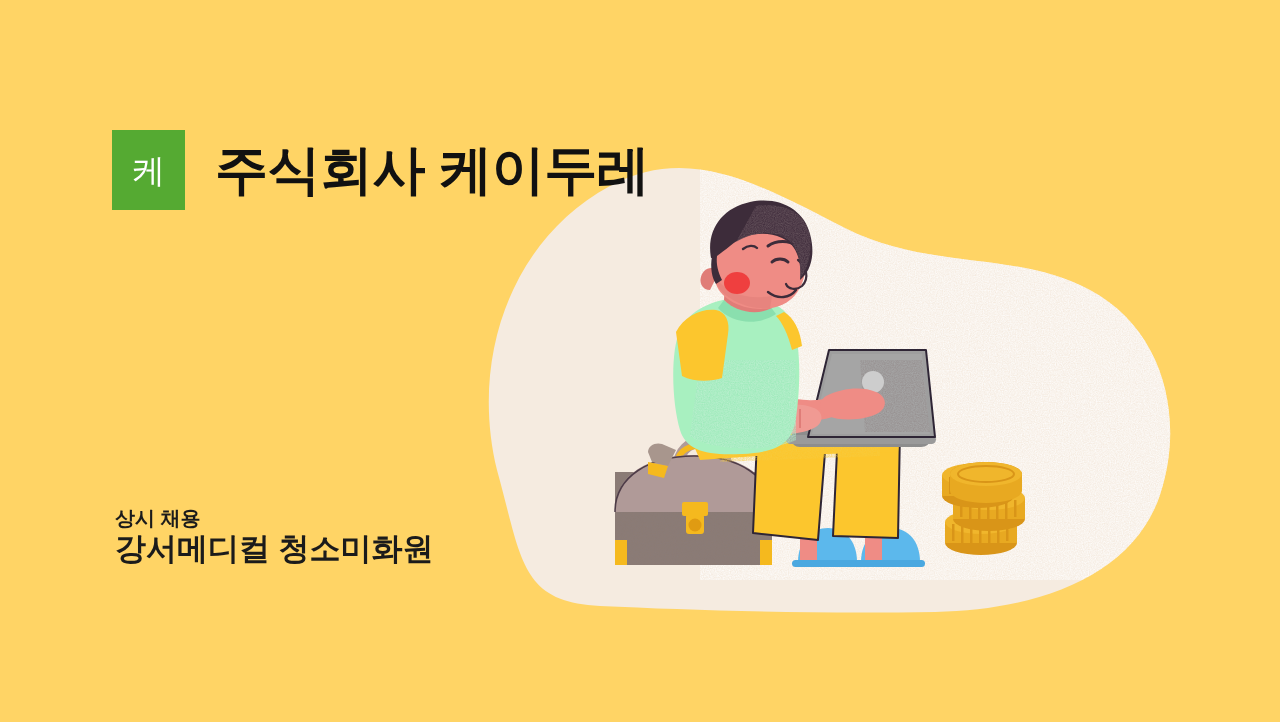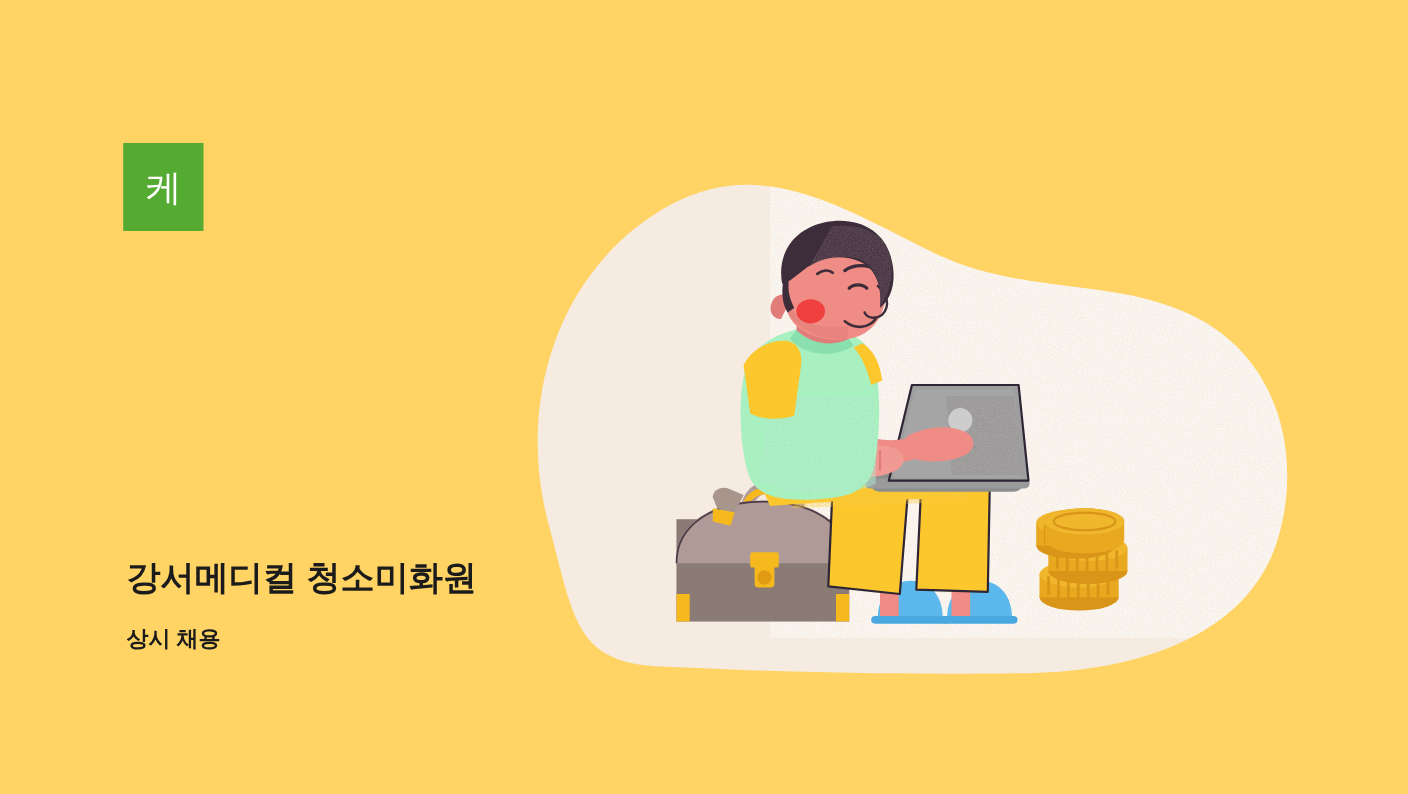--- a/index.html
+++ b/index.html
@@ -331,20 +331,21 @@
                C 802,258 796,242 782,236 C 766,230 748,234 736,242 Z" fill="#4a3344" opacity="0.5"></path>
 
       <path d="M 712,256 C 710,268 712,278 716,284 L 722,280 C 718,272 716,264 717,256 Z" fill="#3d2c3a"></path>
     </g>
   </svg>
 
   <div id="header-row">
     <div id="logo-badge">
       <span class="glyph">케</span>
     </div>
+    <div id="company-title">주식회사 케이두레</div>
   </div>
 
   <div id="text-block">
+    <div id="hiring-status">상시 채용</div>
     <div id="job-title">강서메디컬 청소미화원</div>
-    <div id="hiring-status">상시 채용</div>
   </div>
 
 </div>
 
 </body></html>

